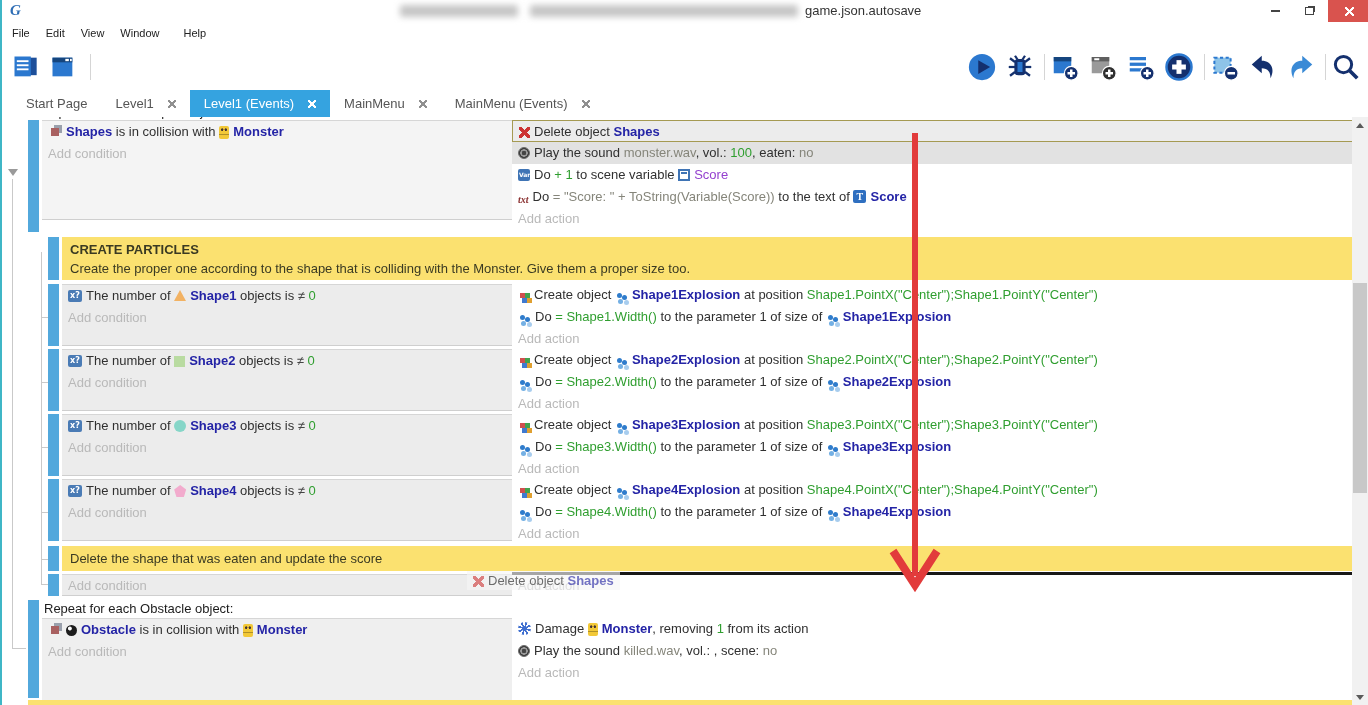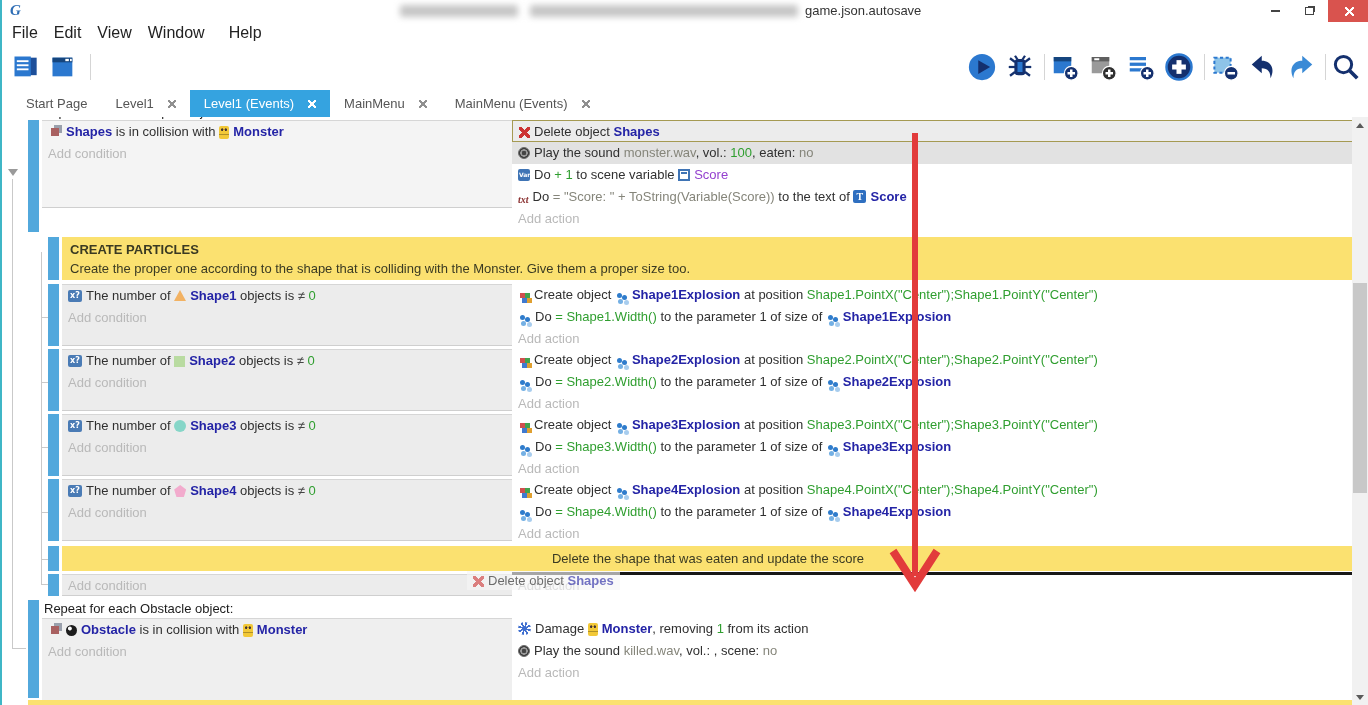--- a/index.html
+++ b/index.html
@@ -17,21 +17,21 @@
   .btn-min { left:1258px; width:30px; } .btn-res { left:1292px; width:30px; }
   .btn-close { left:1326px; width:42px; background:#d9534e; }
   .glyph-min { width:9px; height:2px; background:#444; }
   .glyph-res { width:9px; height:8px; border:1px solid #444; box-shadow:2px -2px 0 -1px #444; }
   .xg { display:inline-block; width:9px; height:9px;
         background:linear-gradient(45deg,transparent 42%,currentColor 42% 58%,transparent 58%),
                    linear-gradient(135deg,transparent 42%,currentColor 42% 58%,transparent 58%); }
   .btn-close .xg { color:#fff; }
   
   .menubar { position:absolute; left:0; top:22px; width:100%; height:22px; display:flex; align-items:center; padding-left:2px; }
-  .menu-item { font-size:16px; color:#222; padding:2px 8px; }
+  .menu-item { font-size:11px; color:#222; padding:2px 8px; }
   .menu-item:nth-child(4){ margin-right:8px; }
   
   .toolbar { position:absolute; left:0; top:44px; width:100%; height:46px; }
   .tb { position:absolute; top:7px; width:30px; height:32px; display:flex; align-items:center; justify-content:center; }
   .tsep { position:absolute; top:10px; width:1px; height:26px; background:#d5d5d5; }
   
   .tabbar { position:absolute; left:0; top:90px; width:100%; height:27px; display:flex; align-items:stretch; padding-left:10px; background:#fff; }
   .tab { display:flex; align-items:center; padding:0 14px; font-size:13px; color:#555; white-space:nowrap; }
   .tab .xg { width:8px; height:8px; margin-left:14px; color:#909090; }
   .tab.active { background:#35a3e0; color:#fff; }
@@ -280,21 +280,21 @@
     <div class="tline" style="left:39px; top:135px; width:1px; height:333px;"></div>
     <div class="tline" style="left:39px; top:200px; width:8px; height:1px;"></div>
     <div class="tline" style="left:39px; top:265px; width:8px; height:1px;"></div>
     <div class="tline" style="left:39px; top:330px; width:8px; height:1px;"></div>
     <div class="tline" style="left:39px; top:395px; width:8px; height:1px;"></div>
     <div class="tline" style="left:39px; top:442px; width:8px; height:1px;"></div>
     <div class="tline" style="left:39px; top:467px; width:8px; height:1px;"></div>
     <div class="tline" style="left:10px; top:531px; width:14px; height:1px;"></div>
 
     <div class="bar" style="left:26px; top:3px; height:112px;"></div>
-    <div class="condpane" style="left:40px; top:3px; width:470px; height:88px; background:#f4f4f4;">
+    <div class="condpane" style="left:40px; top:3px; width:470px; height:100px; background:#f4f4f4;">
       <div class="row">
         <span class="ic i-collision"></span><span class="obj">Shapes</span><span> is in collision with </span><span class="ic i-monster"></span><span class="obj">Monster</span>
       </div>
       <div class="row ph">Add condition</div>
     </div>
     <div class="actpane" style="left:510px; top:3px; width:842px; height:112px;">
       <div class="row sel-row">
         <span class="ic i-x"></span><span>Delete object </span><span class="obj">Shapes</span>
       </div>
       <div class="row gray-row">
@@ -378,21 +378,21 @@
         <span class="ic i-create"></span><span>Create object </span><span class="ic i-particles"></span><span class="obj">Shape4Explosion</span><span> at position </span><span class="expr">Shape4.PointX("Center");Shape4.PointY("Center")</span>
       </div>
       <div class="row">
         <span class="ic i-particles"></span><span>Do </span><span class="expr">= Shape4.Width()</span><span> to the parameter 1 of size of </span><span class="ic i-particles"></span><span class="obj">Shape4Explosion</span>
       </div>
       <div class="row ph">Add action</div>
     </div>
 
     <div class="bar" style="left:46px; top:429px; height:25px;"></div>
     <div class="comment" style="left:60px; top:429px; width:1292px; height:25px;">
-      <div class="c1" style="font-weight:normal;text-align:center;">Delete the shape that was eaten and update the score</div>
+      <div class="c1" style="font-weight:normal;">Delete the shape that was eaten and update the score</div>
     </div>
 
     <div class="bar" style="left:46px; top:457px; height:22px;"></div>
     <div class="condpane" style="left:60px; top:457px; width:450px; height:22px; background:#ececec;">
       <div class="row ph">Add condition</div>
     </div>
     <div class="actpane drop-line" style="left:510px; top:455px; width:842px; height:24px;">
       <div class="row ph">Add action</div>
     </div>
 

